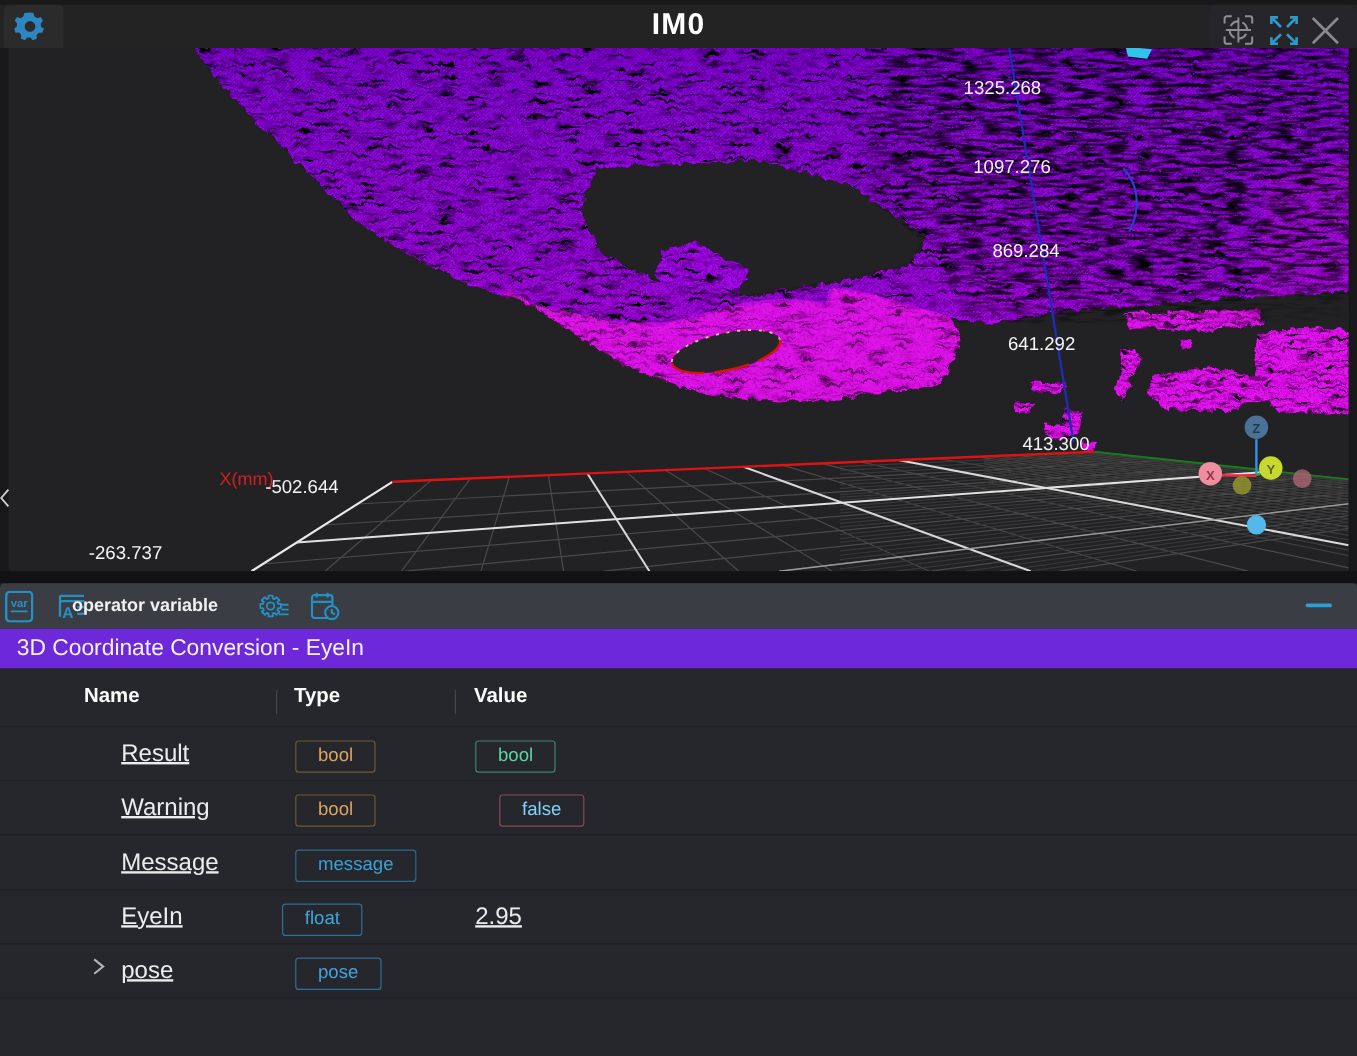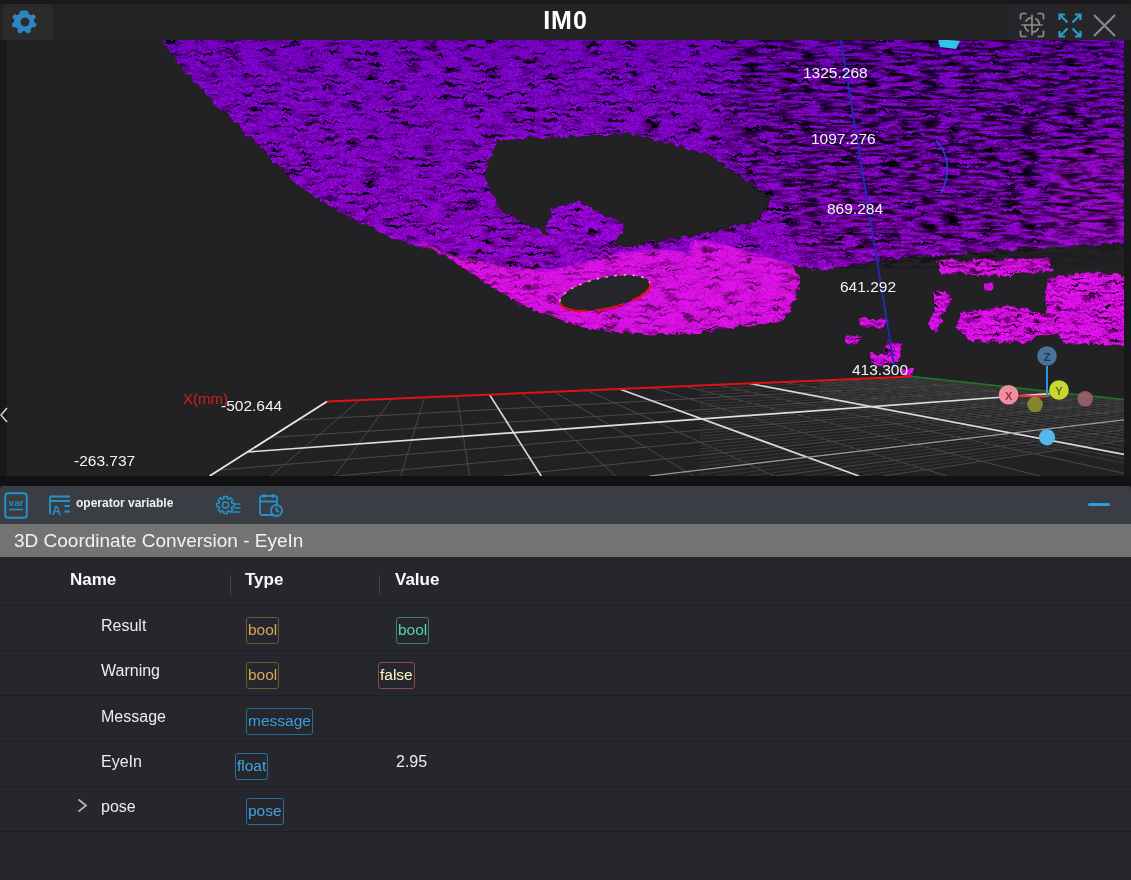--- a/index.html
+++ b/index.html
@@ -8,30 +8,30 @@
 #topstrip { left:0; top:0; width:1131px; height:4px; background:#191919; }
 #titlebar { left:0; top:4px; width:1131px; height:36px; background:#232323; }
 #gearbtn { left:3px; top:4px; width:50px; height:39px; background:#2b2b2b; border-radius:5px; }
 #title { left:0; top:6px; width:1131px; text-align:center; color:#fff; font-size:25px; font-weight:bold; letter-spacing:1px; }
 #tricons { left:1007px; top:4px; width:124px; height:40px; background:#26262a; border-radius:8px; }
 #viewport { left:7px; top:40px; width:1117px; height:436px; background:#222225; overflow:hidden; }
 #frameL { left:0; top:40px; width:7px; height:436px; background:#18181a; }
 #frameR { left:1124px; top:40px; width:7px; height:436px; background:#18181a; }
 #gapstrip { left:0; top:476px; width:1131px; height:10px; background:#121215; }
 #toolbar { left:0; top:486px; width:1131px; height:38px; background:#3a3d44; border-radius:4px 4px 0 0; }
-#opvar { left:76px; top:496px; color:#f0f0f0; font-size:12px; font-weight:bold; }
+#opvar { left:60px; top:496px; color:#f0f0f0; font-size:15px; font-weight:bold; }
 #mindash { left:1088px; top:503px; width:22px; height:3px; background:#29a0d8; border-radius:2px; }
-#sectitle { left:0; top:524px; width:1131px; height:33px; background:#737373; color:#f2f2f2;
+#sectitle { left:0; top:524px; width:1131px; height:33px; background:#6d28d9; color:#f2f2f2;
   font-size:19px; line-height:33px; padding-left:14px; }
 #table { left:0; top:557px; width:1131px; height:323px; background:#26272c; color:#e8e8e8; }
 .hdr { position:absolute; top:570px; font-size:17px; font-weight:bold; color:#fafafa; }
 .cdiv { position:absolute; top:575px; width:1px; height:20px; background:#45464b; }
 .rsep { position:absolute; left:0; width:1131px; height:1px; background:#1e1f23; }
-.rname { position:absolute; font-size:16px; color:#ececec; }
-.chip { position:absolute; font-size:15.5px; padding:3px 1px 4px; border:1px solid; border-radius:3px; }
+.rname { position:absolute; font-size:20px; color:#ececec;text-decoration:underline; }
+.chip { position:absolute; font-size:15.5px; padding:3px 18px 4px; border:1px solid; border-radius:3px; }
 .zl { font:15.5px "Liberation Sans",sans-serif; fill:#f4f4f4; }
 .xl { font:15px "Liberation Sans",sans-serif; fill:#d41f1f; }
 .gl { font:700 11px "Liberation Sans",sans-serif; text-anchor:middle; }
 svg.icon { position:absolute; }
 </style></head>
 <body>
 <div id="root">
 <div id="topstrip" class="abs"></div>
 <div id="titlebar" class="abs"></div>
 <div id="gearbtn" class="abs"></div>
@@ -288,14 +288,14 @@
 <svg class="icon" style="left:75px;top:797px" width="14" height="17" viewBox="0 0 14 17">
       <path d="M3.5 2.5 L11 8.5 L3.5 14.5" fill="none" stroke="#b4b4b4" stroke-width="1.7"></path>
     </svg>
 <div class="rname" style="left:101px;top:798px">pose</div>
 <div class="chip" style="left:246px;top:617px;color:#dba45f;border-color:#6e5a33">bool</div>
 <div class="chip" style="left:246px;top:662px;color:#dba45f;border-color:#6e5a33">bool</div>
 <div class="chip" style="left:246px;top:708px;color:#3ba0d6;border-color:#2a6a8e">message</div>
 <div class="chip" style="left:235px;top:753px;color:#42a4dc;border-color:#2e6f96">float</div>
 <div class="chip" style="left:246px;top:798px;color:#42a4dc;border-color:#2e6f96">pose</div>
 <div class="chip" style="left:396px;top:617px;color:#56d6a2;border-color:#3e8468">bool</div>
-<div class="chip" style="left:378px;top:662px;color:#fef9c3;border-color:#8a4a50">false</div>
+<div class="chip" style="left:416px;top:662px;color:#7dd3fc;border-color:#8a4a50">false</div>
 <div class="rname" style="left:396px;top:753px">2.95</div>
 </div>
 </body></html>

